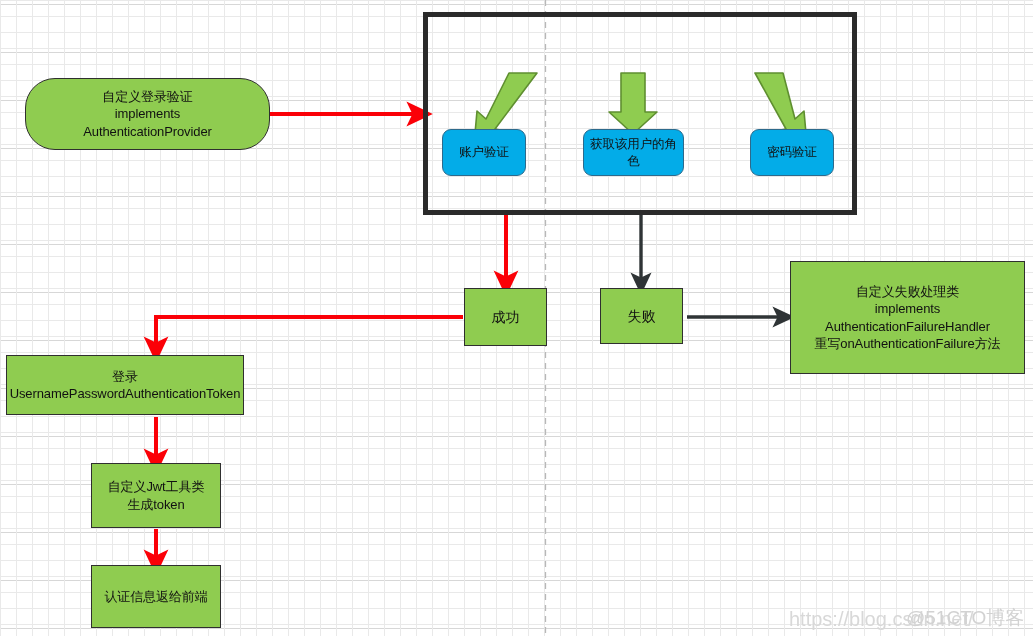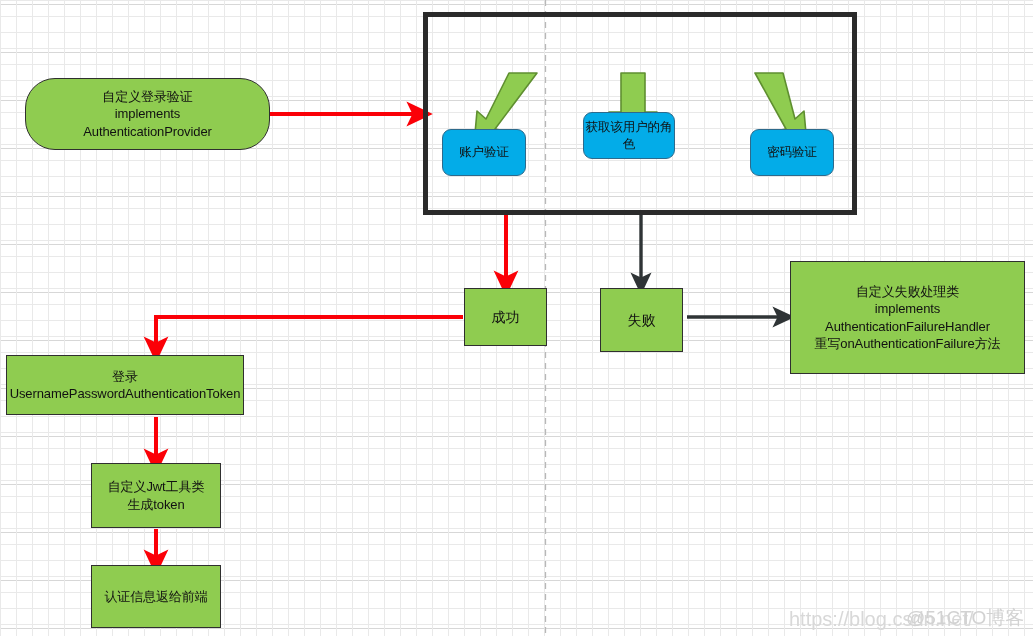--- a/index.html
+++ b/index.html
@@ -115,27 +115,27 @@
 
   <div class="container-box" style="left:423px; top:12px; width:434px; height:203px;"></div>
 
   <div class="node green-node" style="left:25px; top:78px; width:245px; height:72px;border-radius:30px;">自定义登录验证
 implements
 AuthenticationProvider</div>
 
 
   <div class="node blue-node" style="left:442px; top:129px; width:84px; height:47px;">账户验证</div>
 
-  <div class="node blue-node" style="left:583px; top:112px; width:92px; height:47px;">获取该用户的角色</div>
+  <div class="node blue-node" style="left:583px; top:129px; width:101px; height:47px;">获取该用户的角色</div>
 
   <div class="node blue-node" style="left:750px; top:129px; width:84px; height:47px;">密码验证</div>
 
   <div class="node green-node" style="left:464px; top:288px; width:83px; height:58px; font-size:14px;">成功</div>
 
-  <div class="node green-node" style="left:600px; top:288px; width:83px; height:64px; font-size:14px;">失败</div>
+  <div class="node green-node" style="left:600px; top:288px; width:83px; height:56px; font-size:14px;">失败</div>
 
   <div class="node green-node" style="left:790px; top:261px; width:235px; height:113px;">自定义失败处理类
 implements
 AuthenticationFailureHandler
 重写onAuthenticationFailure方法</div>
 
   <div class="node green-node" style="left:6px; top:355px; width:238px; height:60px;">登录
 UsernamePasswordAuthenticationToken</div>
 
   <div class="node green-node" style="left:91px; top:463px; width:130px; height:65px;">自定义Jwt工具类

